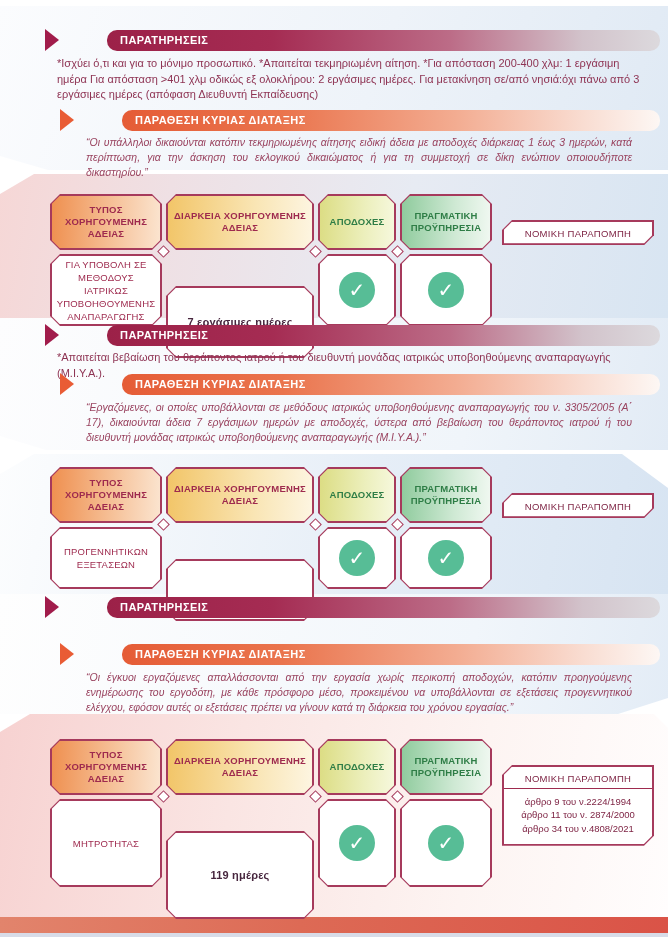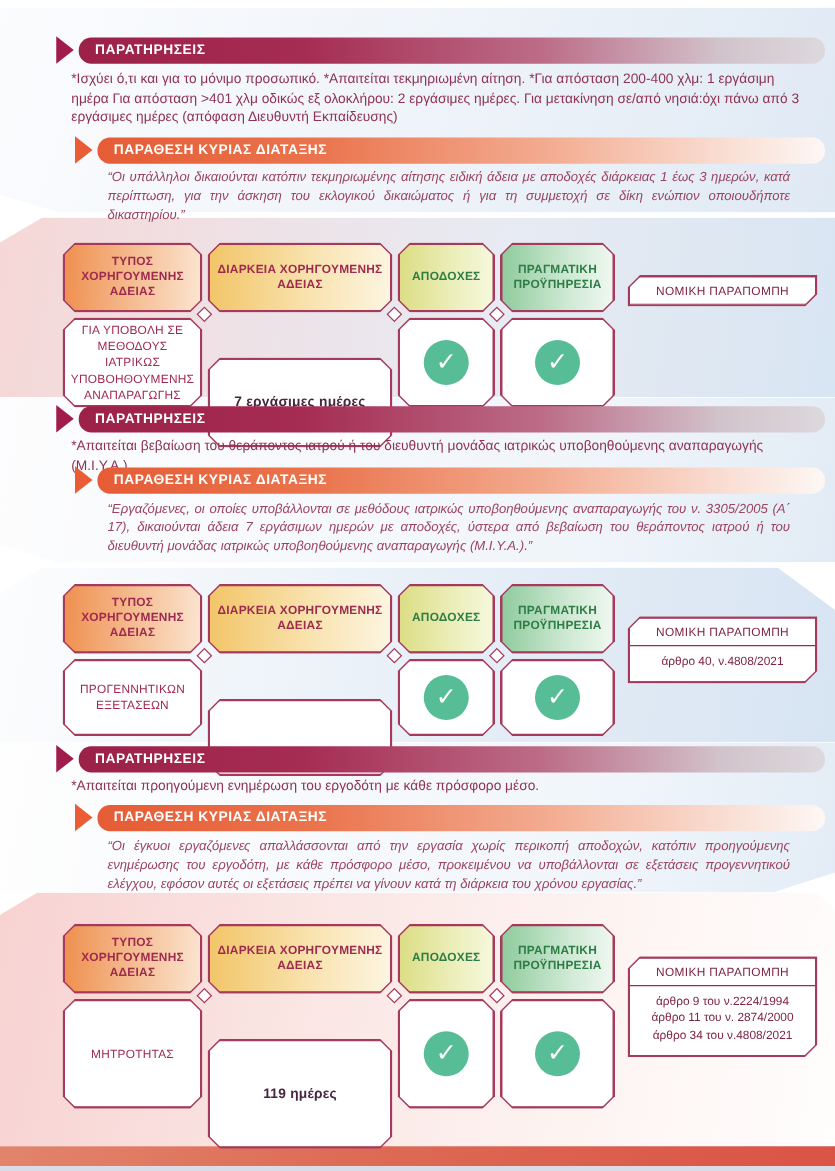--- a/index.html
+++ b/index.html
@@ -24,21 +24,21 @@
   .panel-n3 { top:594px; height:120px;
     background:linear-gradient(100deg,#fefefe 0%,#f1f6fb 70%,#e3ecf6 100%);
     clip-path:polygon(0 0,100% 0,100% calc(100% - 16px),calc(100% - 50px) 100%,0 100%); }
   .panel-t3 { top:714px; height:203px;
     background:linear-gradient(100deg,#f7d2d1 0%,#fae5e3 35%,#fdf4f2 70%,#fffdfd 100%);
     clip-path:polygon(30px 0,calc(100% - 14px) 0,100% 14px,100% 100%,0 100%,0 18px); }
   .red-bar { top:917px; height:16px; background:linear-gradient(90deg,#e2846c 0%,#dd6a55 45%,#da5347 100%); }
   .bottom-strip { top:933px; height:4px; background:#d8dce8; }
 
   
-  .banner { position:absolute; display:flex; align-items:center; height:22px; }
+  .banner { position:absolute; display:flex; align-items:center; height:22px;gap:44px; }
   .banner .tri { width:0; height:0; border-top:11px solid transparent; border-bottom:11px solid transparent; margin-right:4px; flex:0 0 auto; }
   .banner .pill { flex:1; height:21px; border-radius:10px; display:flex; align-items:center;
      color:#ffffff; font-size:11px; font-weight:bold; letter-spacing:.45px; padding-left:13px; }
   .banner.maroon .tri { border-left:14px solid #a11c4b; }
   .banner.maroon .pill { background:linear-gradient(90deg,#9c2148 0%,#a52c53 30%,#bc6c87 62%,#d2c3cb 86%,#dcd9dd 100%); }
   .banner.orange .tri { border-left:14px solid #e95c35; }
   .banner.orange .pill { background:linear-gradient(90deg,#e55c36 0%,#ea744d 30%,#f3ac91 62%,#f9ddd2 86%,#fdf7f4 100%); }
 
   .notes-text { position:absolute; font-size:11px; line-height:15.5px; color:#8e3353; }
   .prov-text  { position:absolute; font-size:10.5px; line-height:15px; color:#9a4460; font-style:italic; text-align:justify; }
@@ -198,35 +198,31 @@
         </div>
       <div class="cell bodyc">
           <div class="in">
             <span class="check">✓</span>
           </div>
         </div>
     </div>
     <div class="legal">
       <div class="lin">
         <div class="legal-title">ΝΟΜΙΚΗ ΠΑΡΑΠΟΜΠΗ</div>
-        <div class="legal-body">
-          <div>άρθρο 40, ν.4808/2021</div>
-        </div>
       </div>
     </div>
     <span class="diamond d1"></span>
     <span class="diamond d2"></span>
     <span class="diamond d3"></span>
   </div>
 
   <div class="banner maroon" style="left:45px;top:596px;right:8px;">
     <span class="tri"></span>
     <span class="pill">ΠΑΡΑΤΗΡΗΣΕΙΣ</span>
   </div>
-  <div class="notes-text" style="left:57px;top:622px;width:590px;">*Απαιτείται προηγούμενη ενημέρωση του εργοδότη με κάθε πρόσφορο μέσο.</div>
 
   <div class="banner orange" style="left:60px;top:643px;right:8px;">
     <span class="tri"></span>
     <span class="pill">ΠΑΡΑΘΕΣΗ ΚΥΡΙΑΣ ΔΙΑΤΑΞΗΣ</span>
   </div>
   <div class="prov-text" style="left:86px;top:670px;width:546px;">“Οι έγκυοι εργαζόμενες απαλλάσσονται από την εργασία χωρίς περικοπή αποδοχών, κατόπιν προηγούμενης ενημέρωσης του εργοδότη, με κάθε πρόσφορο μέσο, προκειμένου να υποβάλλονται σε εξετάσεις προγεννητικού ελέγχου, εφόσον αυτές οι εξετάσεις πρέπει να γίνουν κατά τη διάρκεια του χρόνου εργασίας.”</div>
 
   <div class="ltable" style="left:50px;top:739px;--rowh:88px;">
     <div class="col w1">
       <div class="cell head hd-type">

